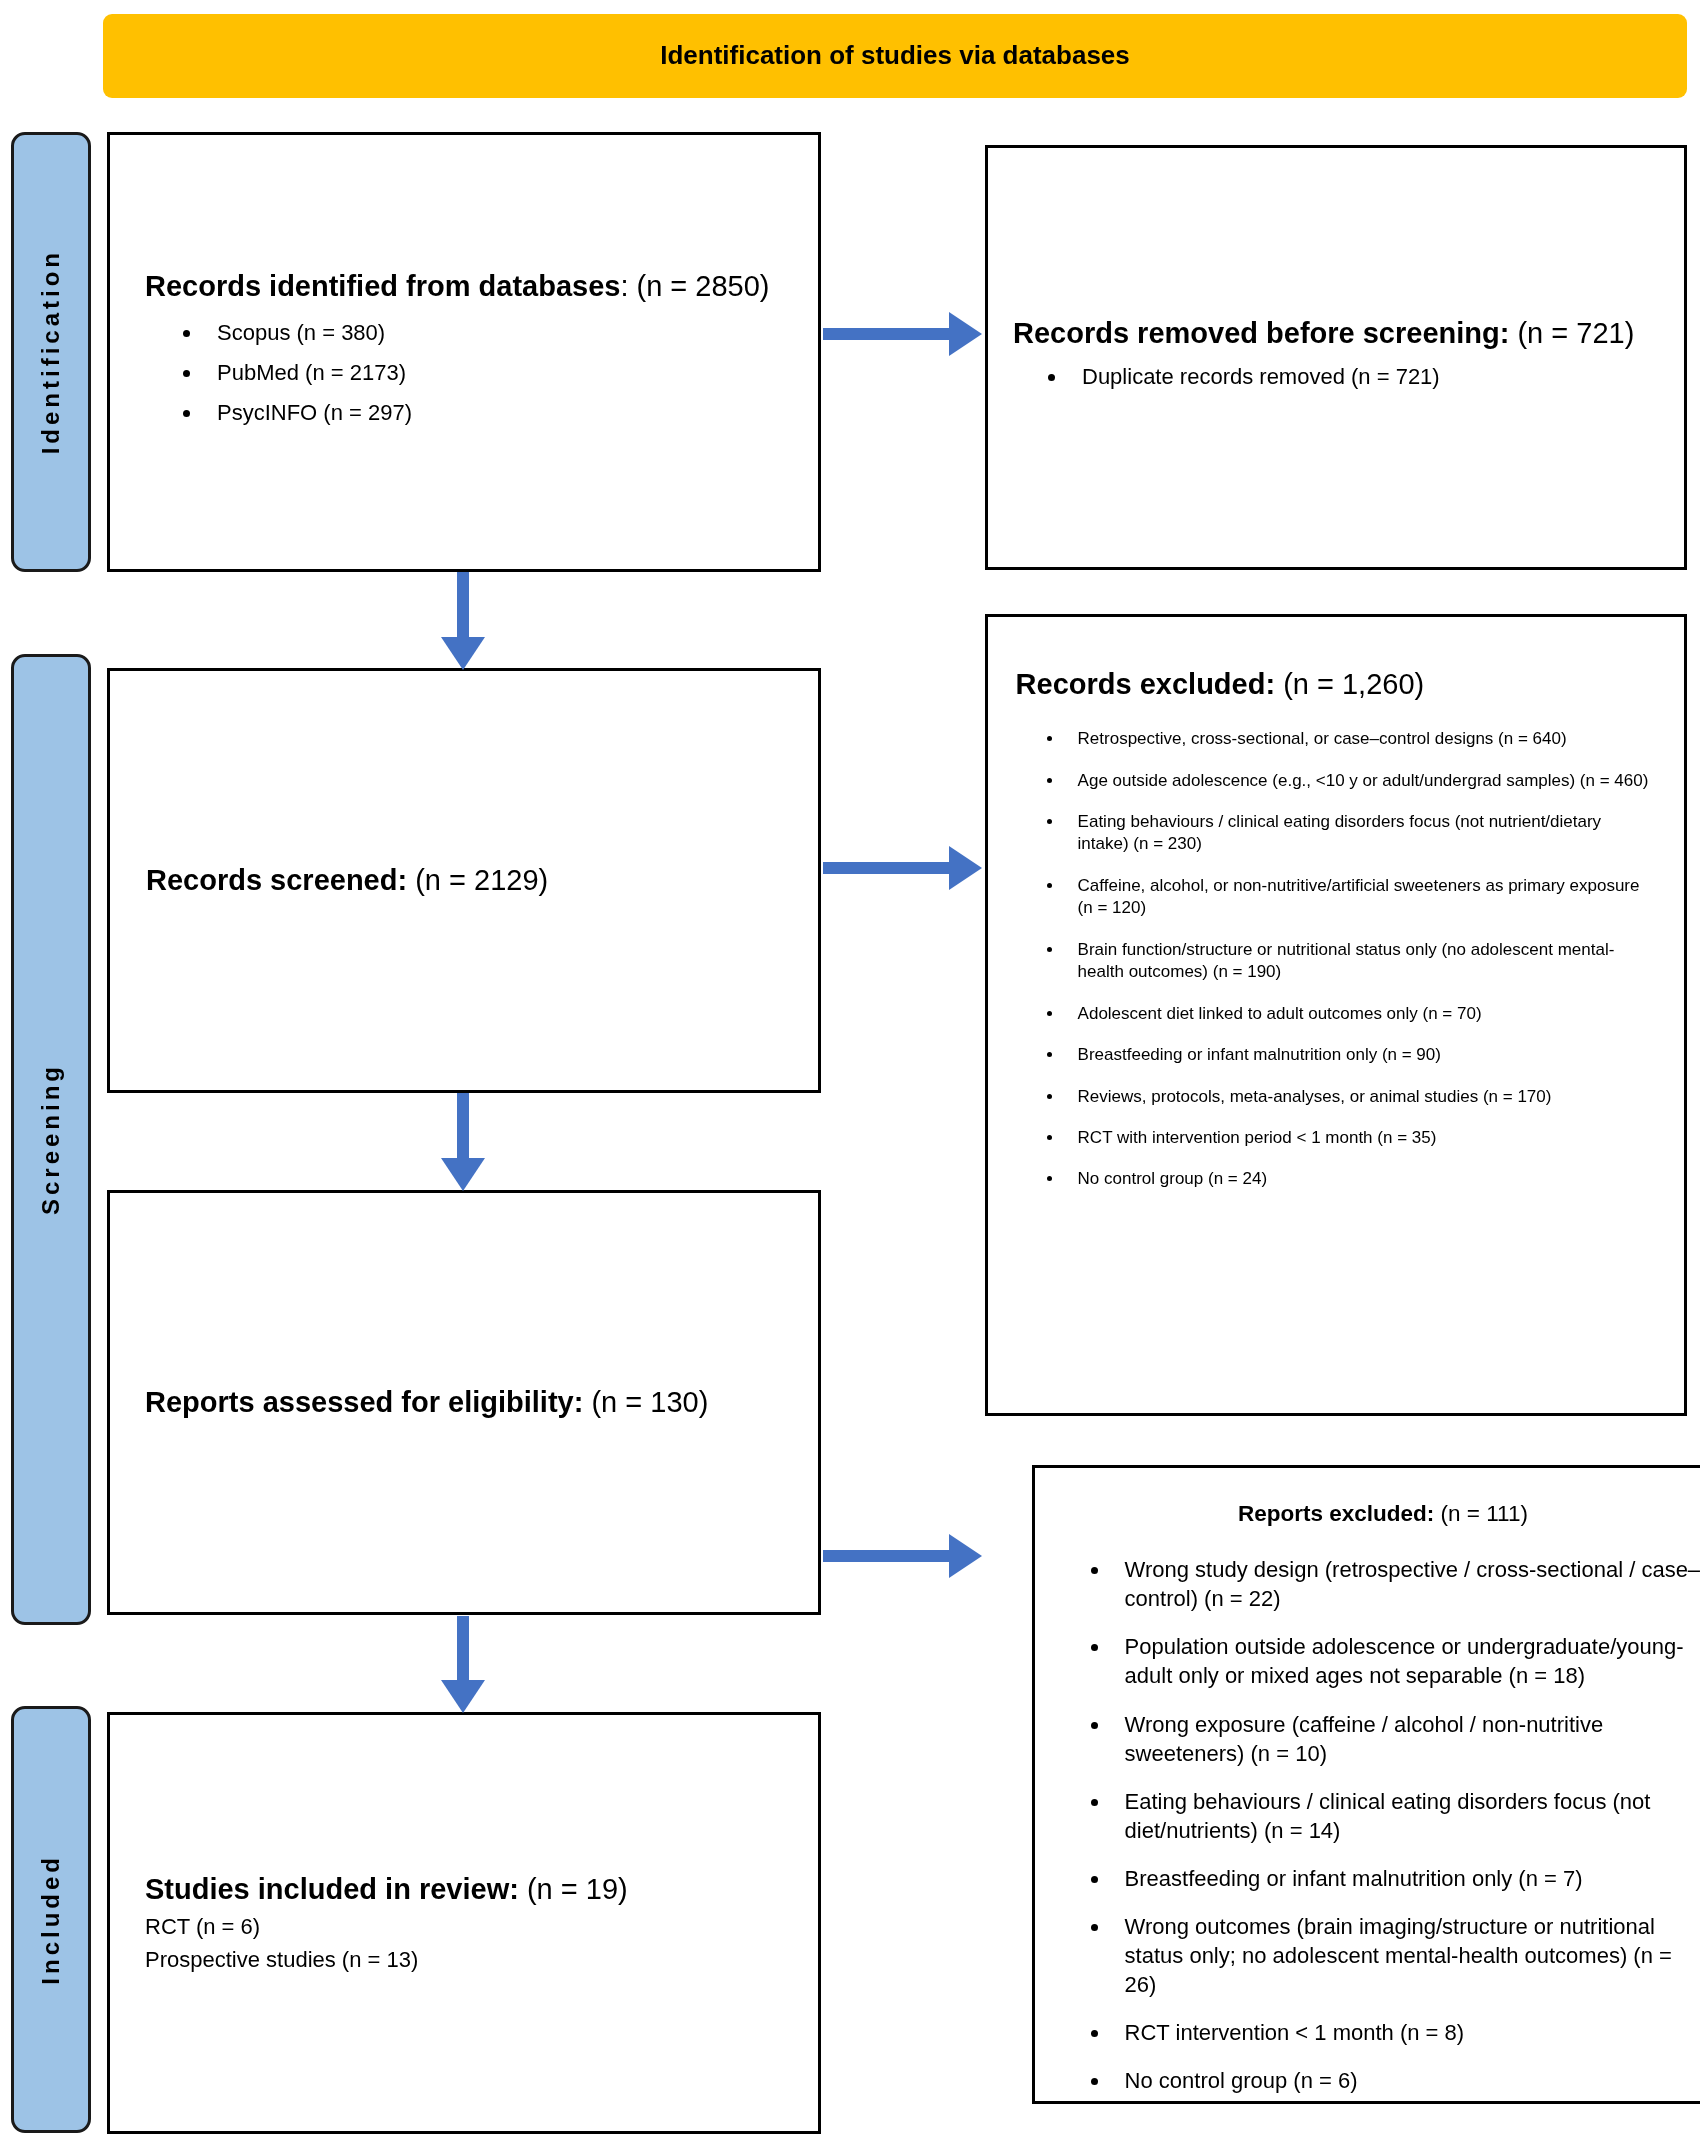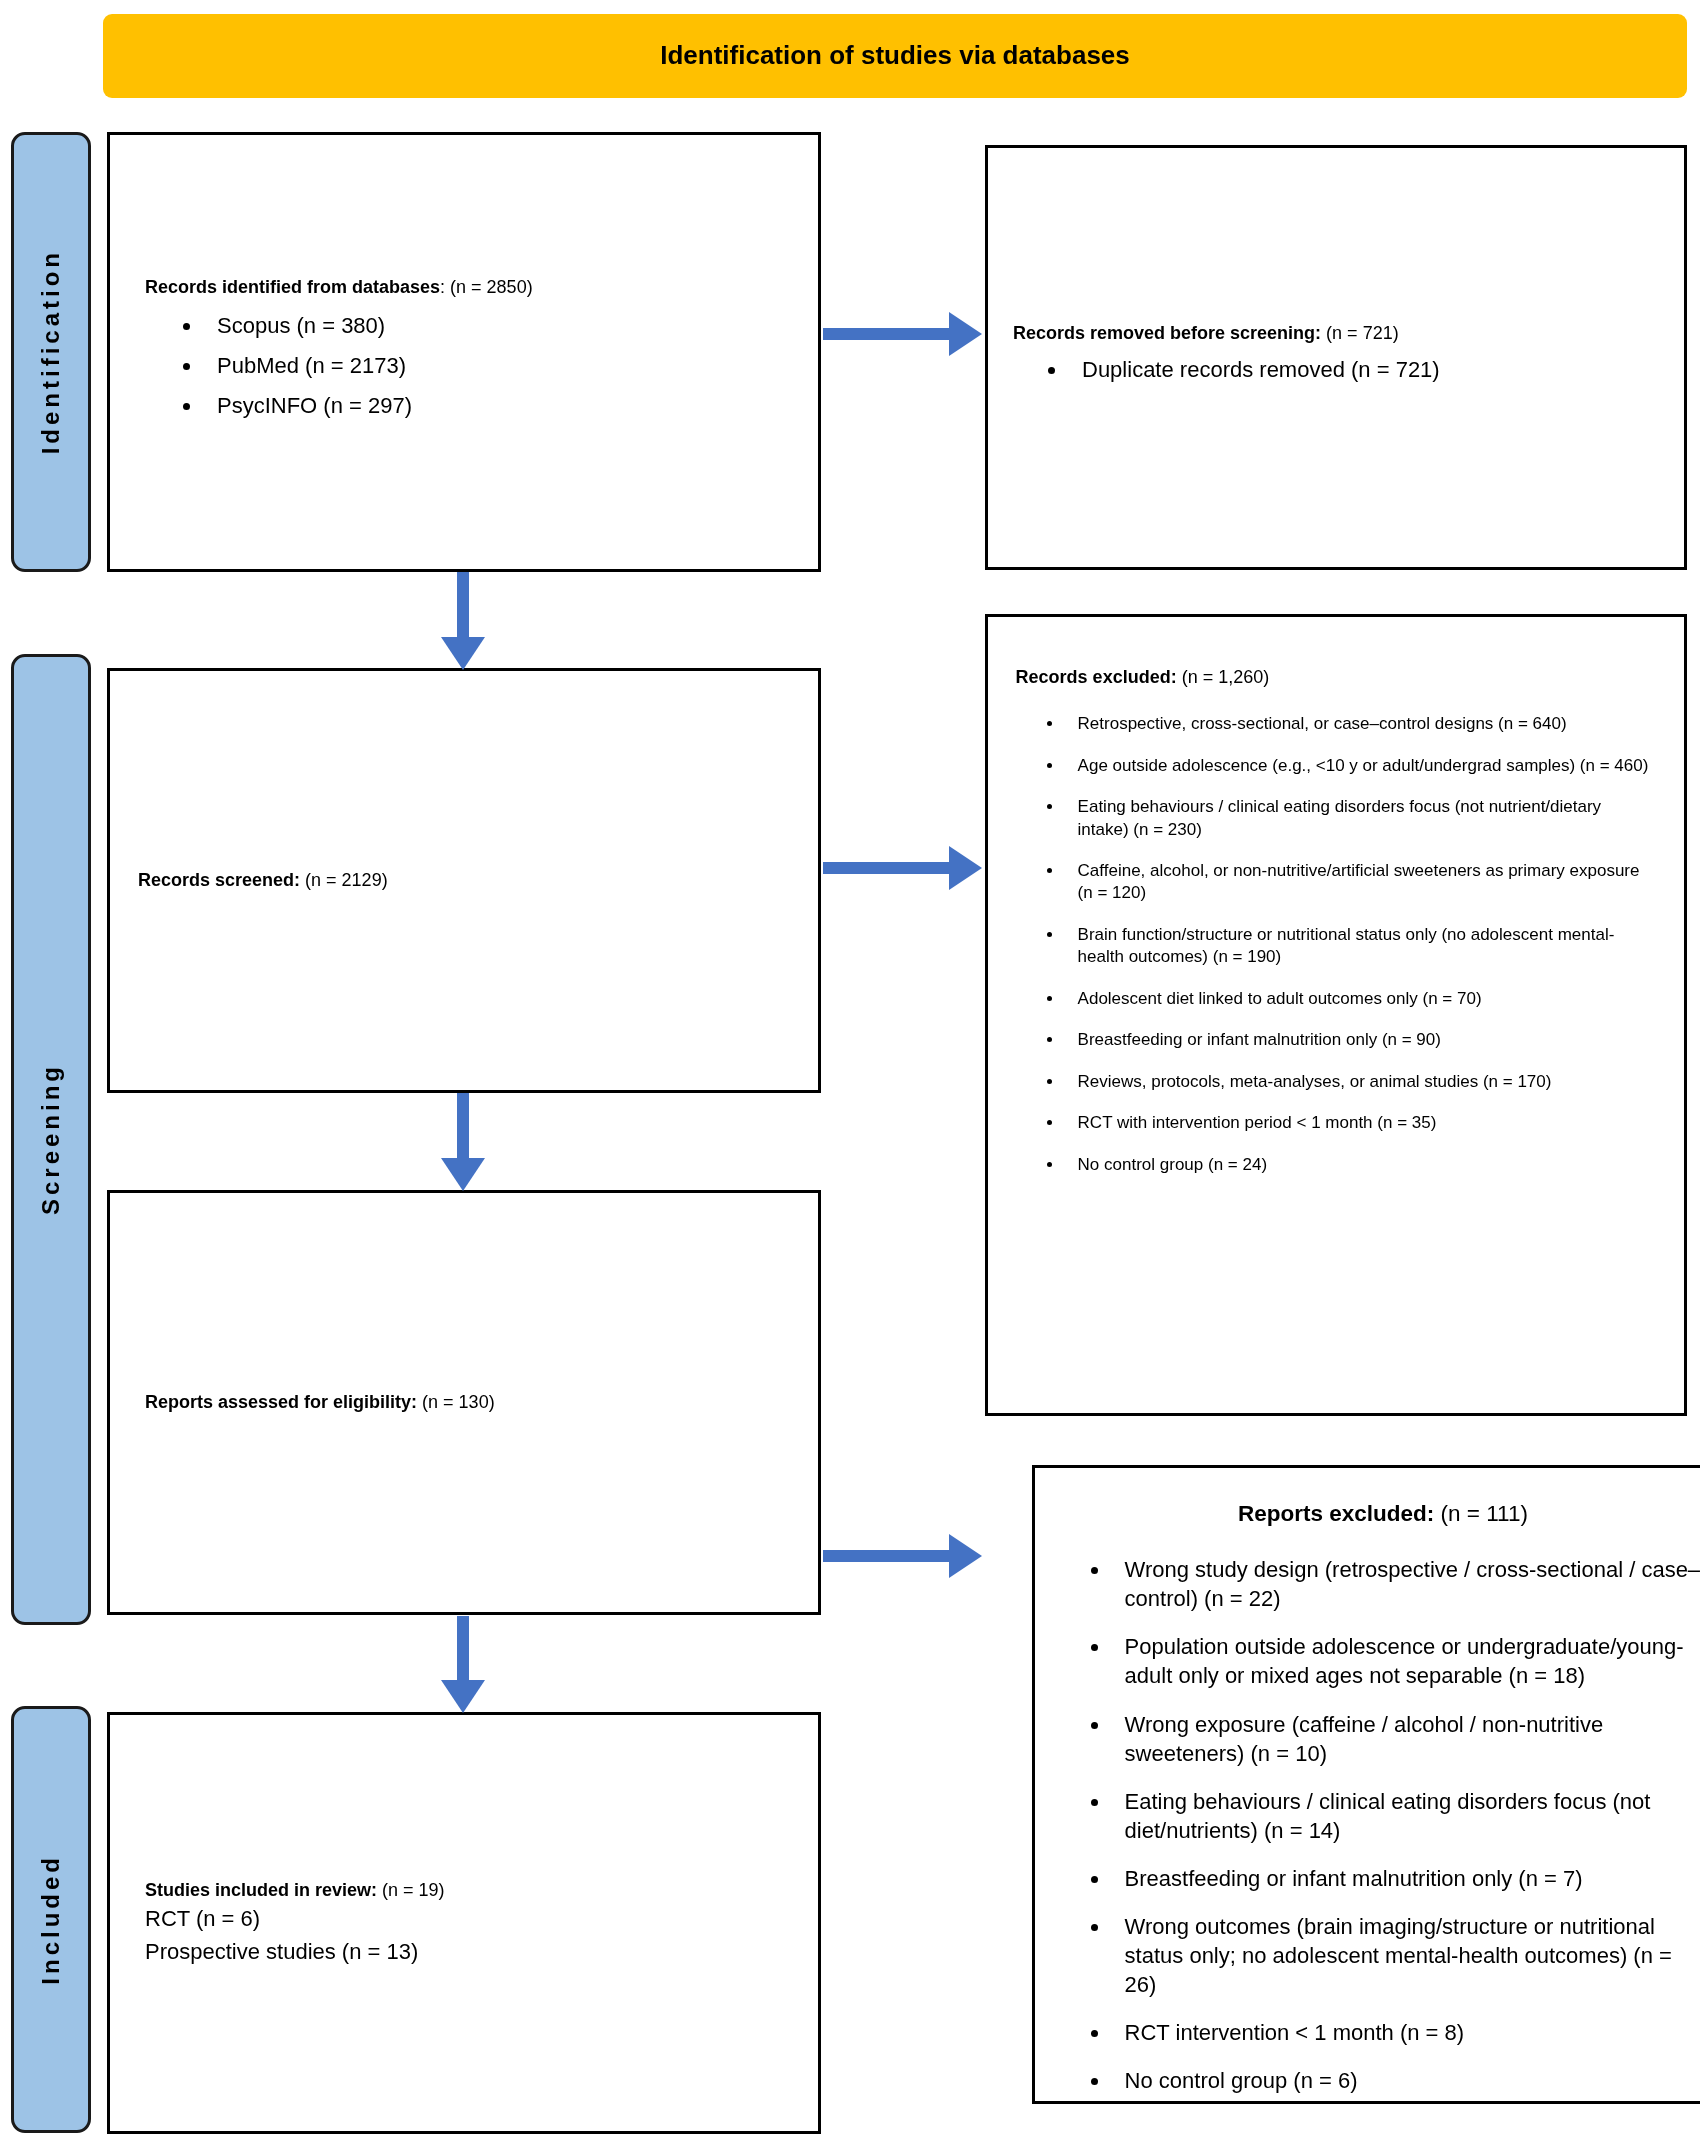--- a/index.html
+++ b/index.html
@@ -43,21 +43,21 @@
   #stage-screening      { top: 654px; height: 971px; }
   #stage-included       { top: 1706px; height: 427px; }
 
   
   .box {
     position: absolute;
     background: #ffffff;
     border: 3.5px solid #000000;
     box-sizing: border-box;
   }
-  .title { font-size: 18px; line-height: 1.35; }
+  .title { font-size: 29px; line-height: 1.35; }
   .b { font-weight: bold; }
 
   ul.bullets { list-style: disc outside; margin: 0; padding: 0 0 0 75px; }
   ul.bullets li { padding-left: 14px; }
   .big-bullets { font-size: 22px; }
   .big-bullets li { margin-bottom: 8px; line-height: 1.45; }
   .small-bullets { font-size: 17px; }
   .small-bullets li { margin-bottom: 19px; line-height: 1.32; }
 
   #box-identified {
@@ -71,21 +71,21 @@
   #box-removed {
     left: 985px; top: 145px; width: 702px; height: 425px;
     padding: 20px 20px 20px 25px;
     display: flex; flex-direction: column; justify-content: center;
   }
   #box-removed .title { margin-bottom: 8px; }
   #box-removed ul { padding-left: 55px; }
 
   #box-screened {
     left: 107px; top: 668px; width: 714px; height: 425px;
-    padding-left: 28px;
+    padding-left: 36px;
     display: flex; align-items: center;
   }
 
   #box-records-excluded {
     left: 985px; top: 614px; width: 702px; height: 802px;
     padding: 48px 27.6px 15px 27.6px;
   }
   #box-records-excluded ul { margin-top: 24px; padding-left: 48px; }
 
   #box-assessed {

